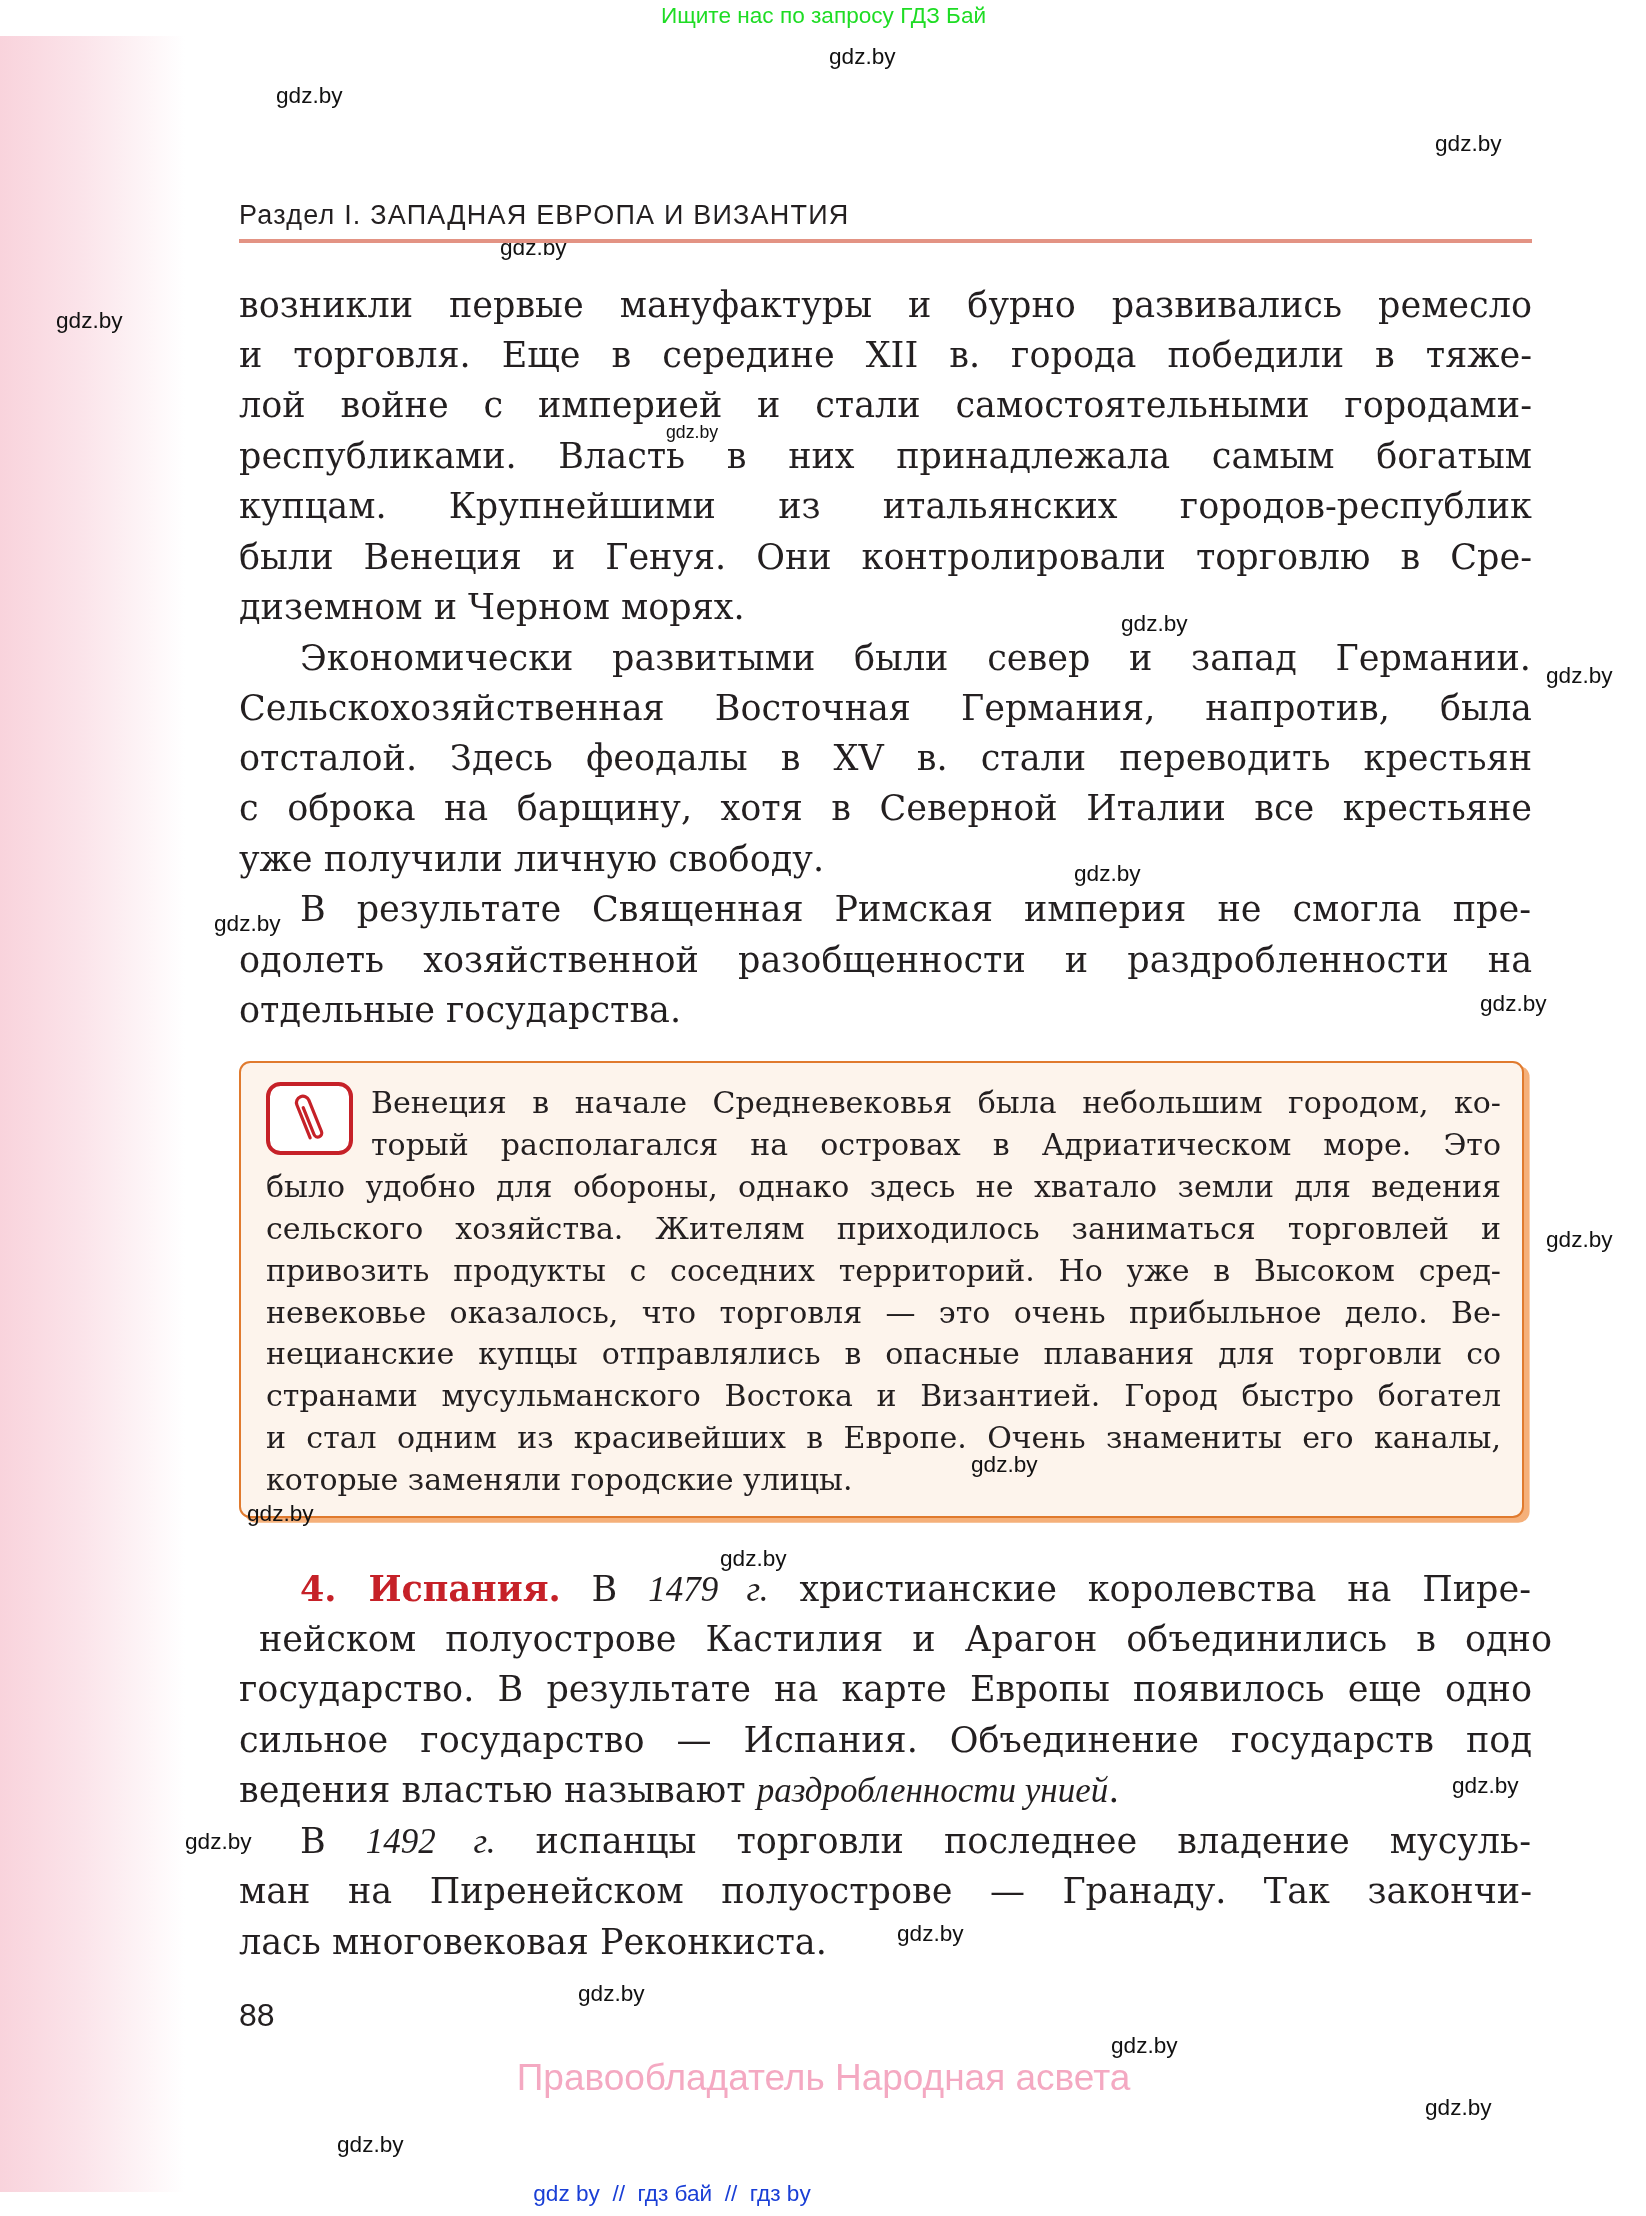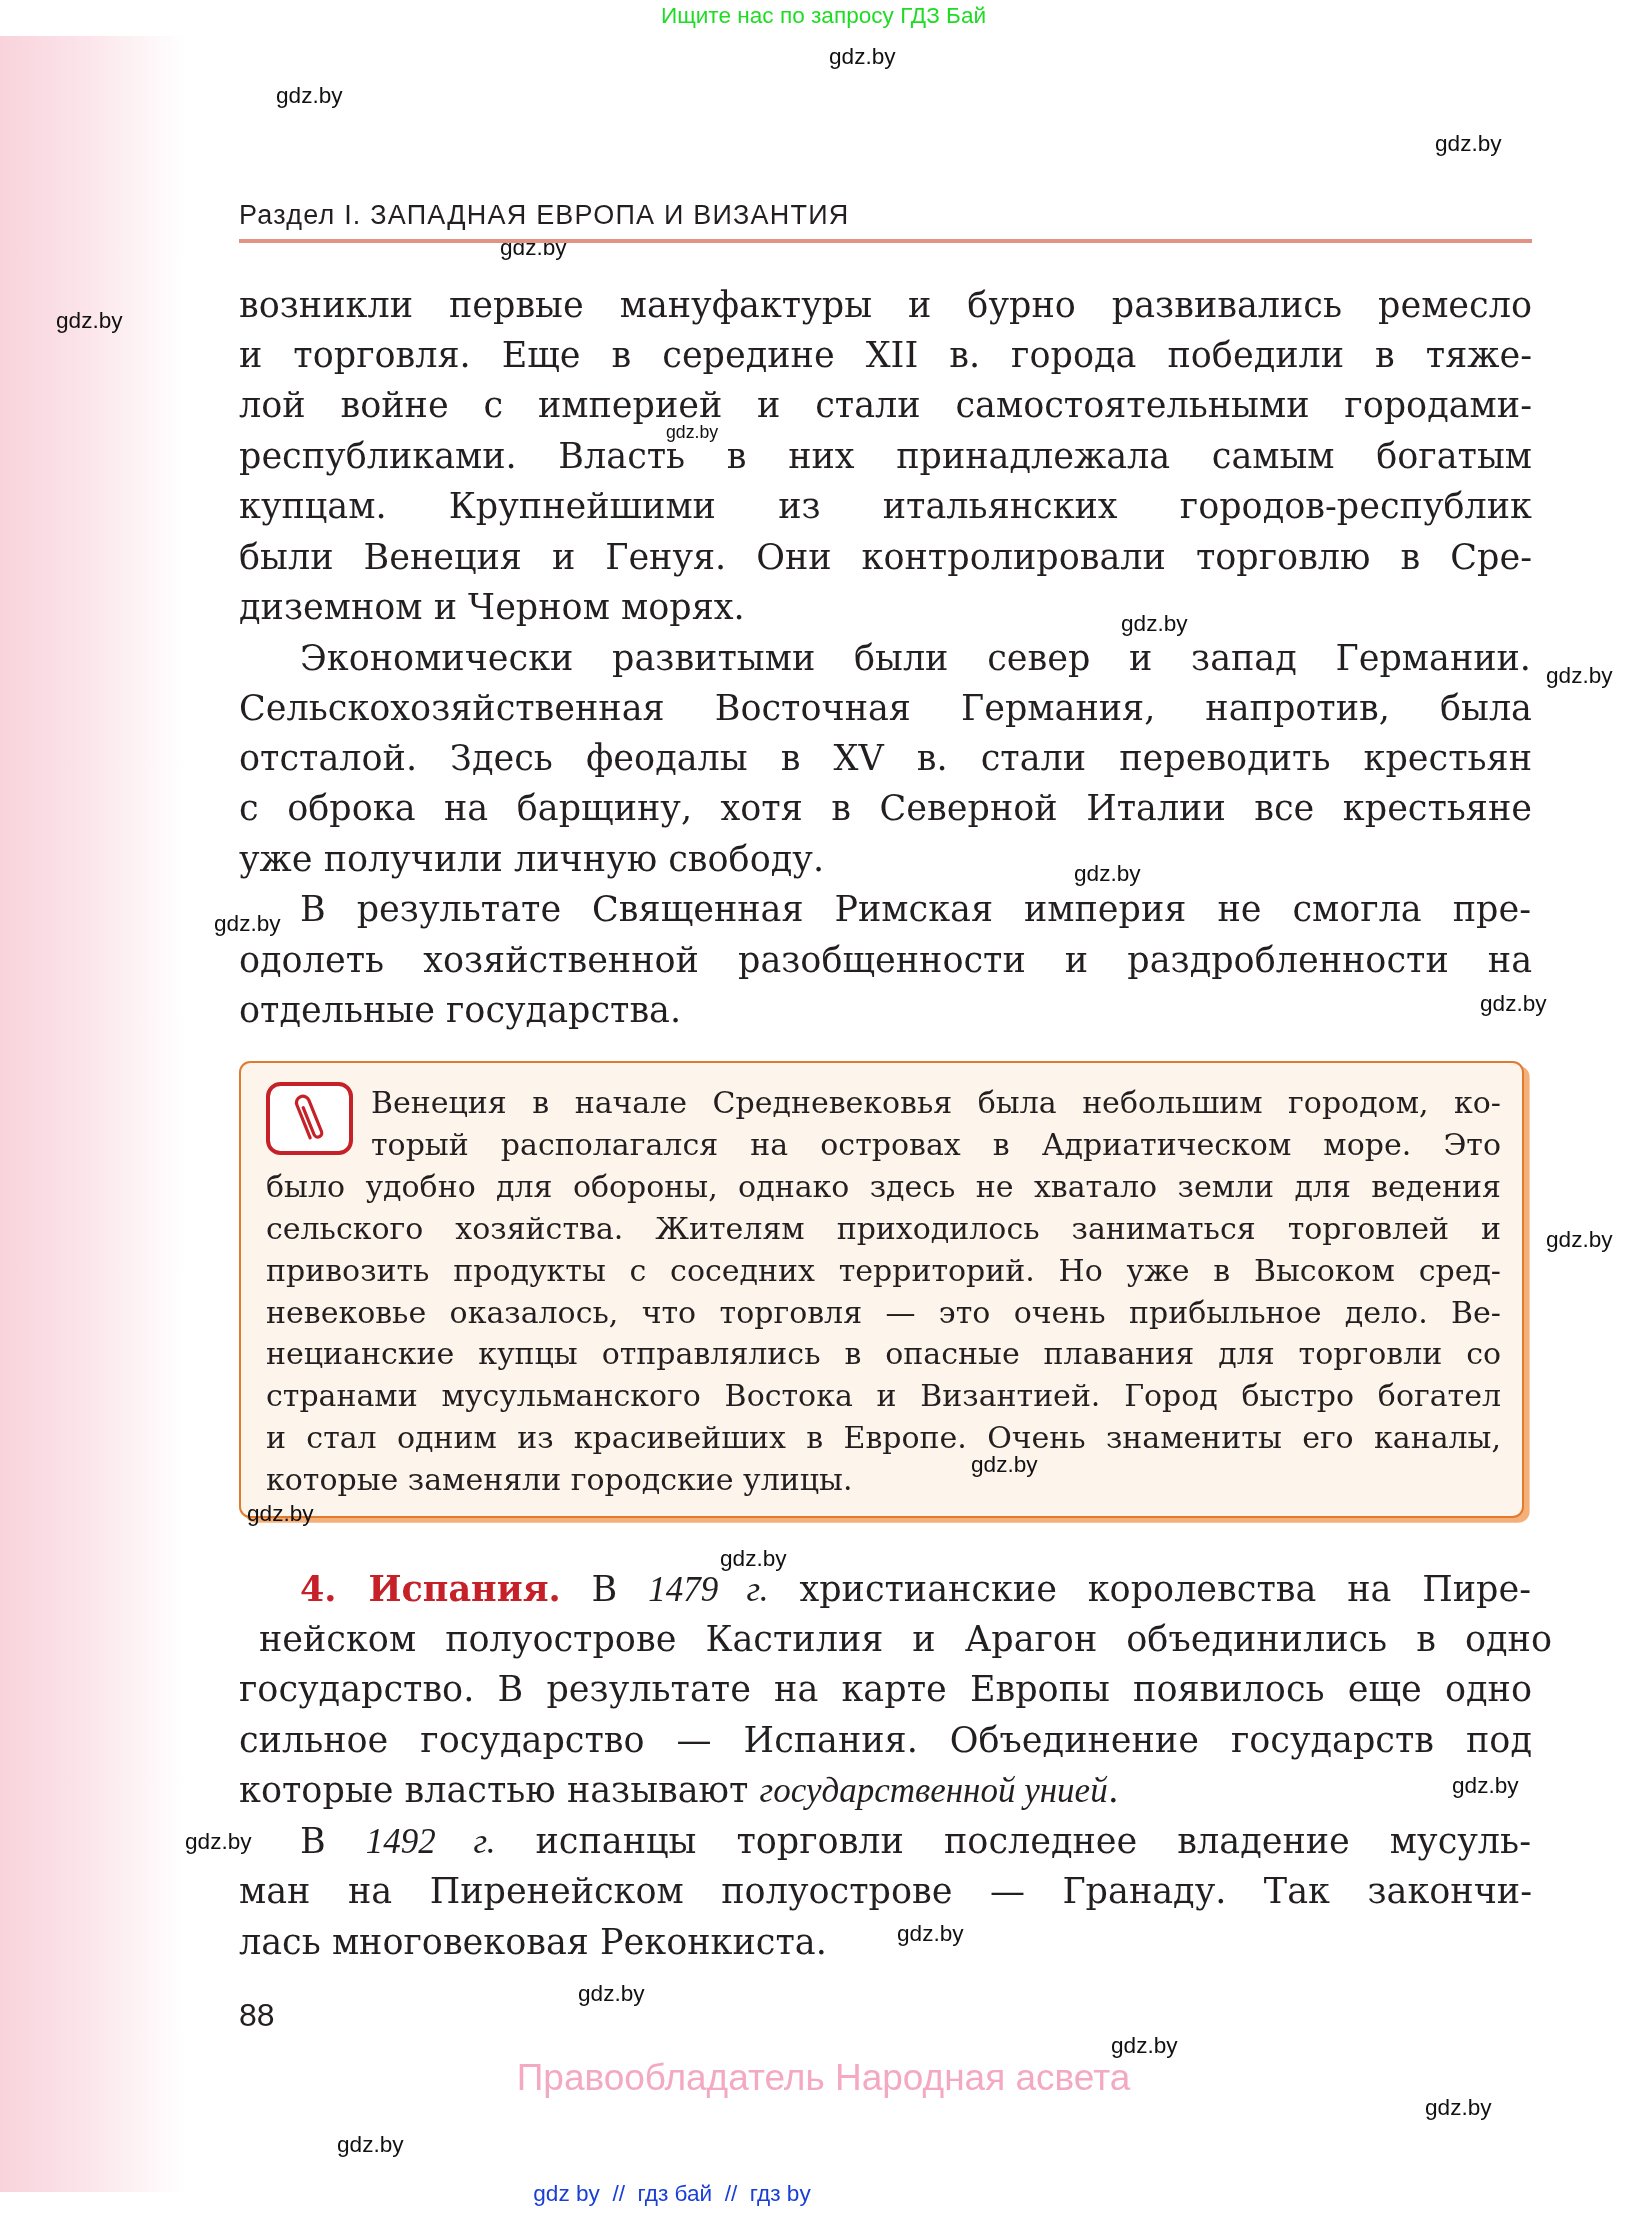--- a/index.html
+++ b/index.html
@@ -134,22 +134,22 @@
 <div class="line indent" style="top:1568px;">
   <span class="red-heading">4. Испания.</span>
   <span>В</span>
   <span class="it">1479 г.</span>
   <span>христианские королевства на Пире-</span>
 </div>
 <div class="line" style="top:1618px;margin-left:20px;">нейском полуострове Кастилия и Арагон объединились в одно</div>
 <div class="line" style="top:1668px;">государство. В результате на карте Европы появилось еще одно</div>
 <div class="line" style="top:1719px;">сильное государство — Испания. Объединение государств под</div>
 <div class="line last" style="top:1769px;">
-  <span>которые властью называют</span>
-  <span class="it">государственной унией</span><span>.</span>
+  <span>ведения властью называют</span>
+  <span class="it">раздробленности унией</span><span>.</span>
 </div>
 <div class="line indent" style="top:1820px;">
   <span>В</span>
   <span class="it">1492 г.</span>
   <span>испанцы торговли последнее владение мусуль-</span>
 </div>
 <div class="line" style="top:1870px;">ман на Пиренейском полуострове — Гранаду. Так закончи-</div>
 <div class="line last" style="top:1921px;">лась многовековая Реконкиста.</div>
 
 <span class="wm" style="left:1452px;top:1773px;">gdz.by</span>

